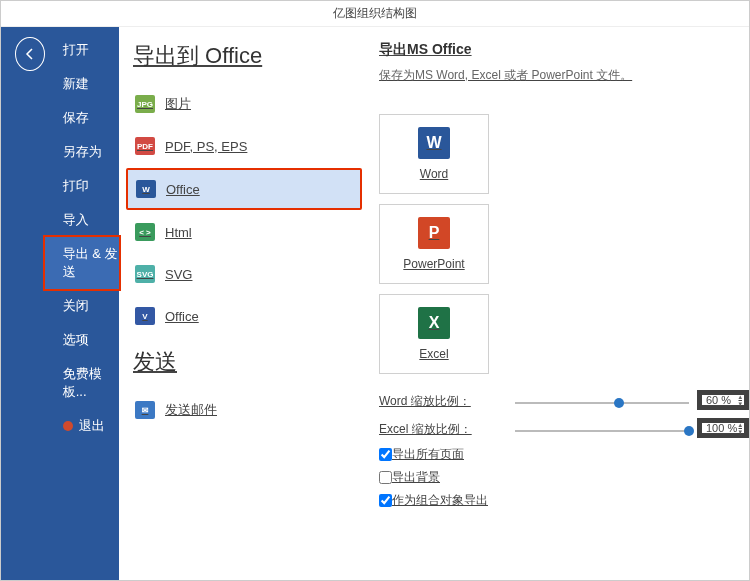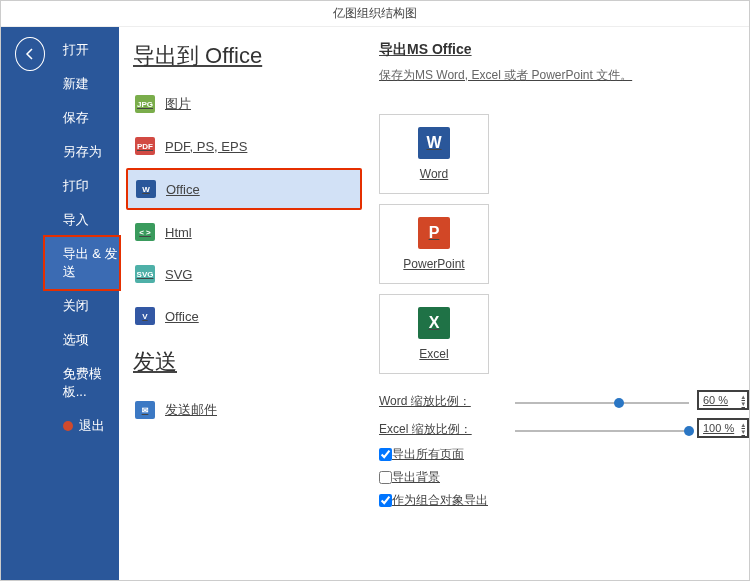--- a/index.html
+++ b/index.html
@@ -184,21 +184,21 @@
   width: 10px; height: 10px;
   background: #2a76c4;
   border-radius: 50%;
   position: absolute;
   top: 2px;
   transform: translateX(-50%);
 }
 .spin {
   width: 52px;
   height: 20px;
-  border: 2px solid #404040;
+  border: 5px solid #404040;
   display: flex;
   align-items: center;
   padding: 0 2px 0 4px;
   font-size: 11px;
   background: #fff;
   position: relative;
   justify-content: space-between;
 }
 .spin .arrows {
   display: flex; flex-direction: column;

